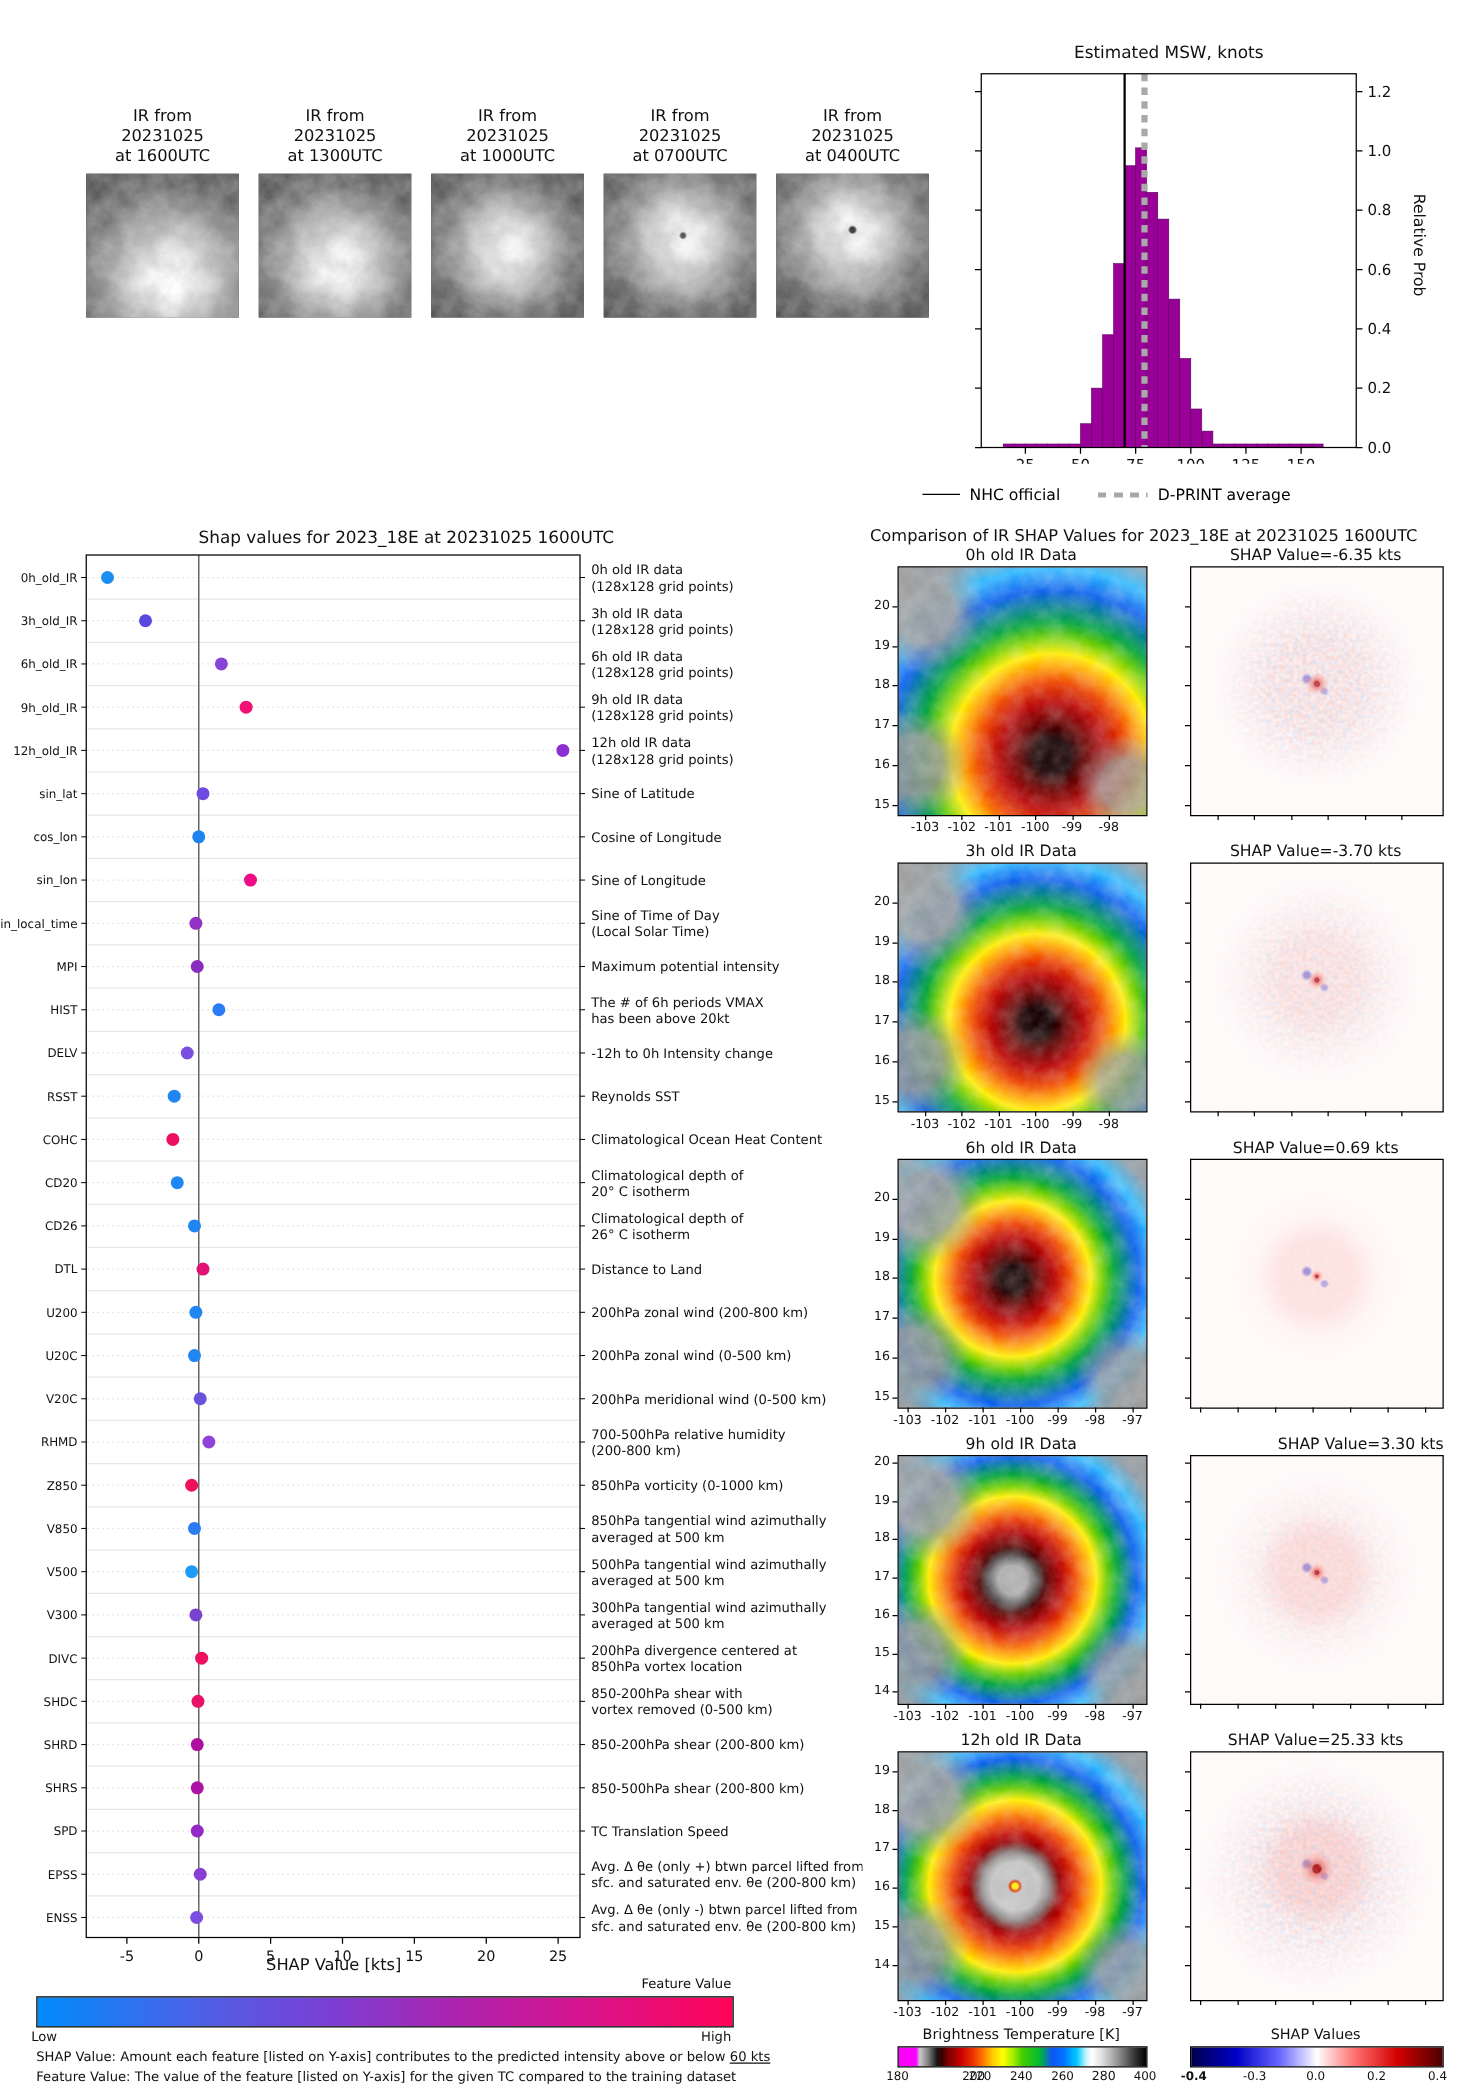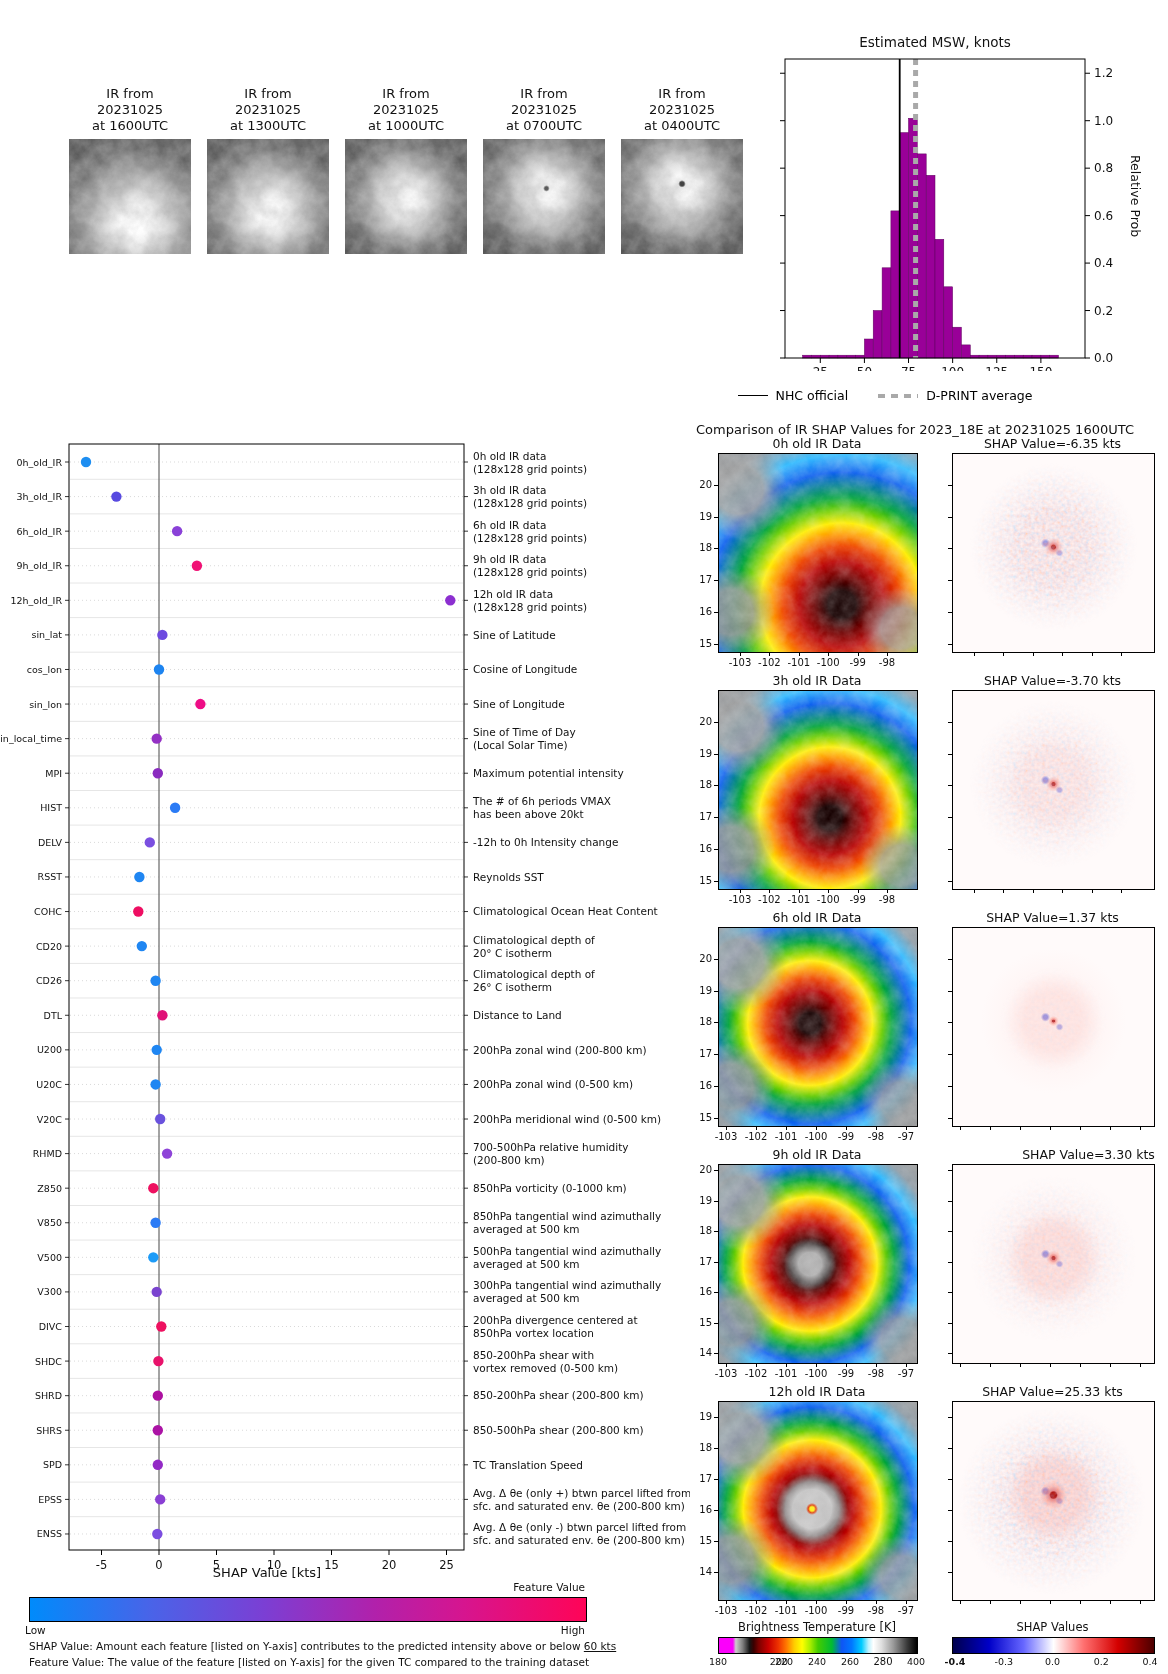--- a/index.html
+++ b/index.html
@@ -199,20 +199,21 @@
     <div class="leg-item">
       <span class="leg-solid"></span>
       <span>NHC official</span>
     </div>
     <div class="leg-item">
       <span class="leg-dash"></span>
       <span>D-PRINT average</span>
     </div>
   </div>
 
+  <div class="abs panel-title ctr" style="left:70px;top:422px;width:510px;">Shap values for 2023_18E at 20231025 1600UTC</div>
   <svg id="shap-svg" class="abs" style="left:0;top:400px;" width="690" height="1190">
       <line x1="70" x2="463" y1="79.28999999999999" y2="79.28999999999999" stroke="#e6e6e6" stroke-width="1"></line>
       <line x1="70" x2="463" y1="62" y2="62" stroke="#d9d9d9" stroke-width="1" stroke-dasharray="1 3"></line>
       <line x1="70" x2="463" y1="113.87" y2="113.87" stroke="#e6e6e6" stroke-width="1"></line>
       <line x1="70" x2="463" y1="96.58" y2="96.58" stroke="#d9d9d9" stroke-width="1" stroke-dasharray="1 3"></line>
       <line x1="70" x2="463" y1="148.45" y2="148.45" stroke="#e6e6e6" stroke-width="1"></line>
       <line x1="70" x2="463" y1="131.16" y2="131.16" stroke="#d9d9d9" stroke-width="1" stroke-dasharray="1 3"></line>
       <line x1="70" x2="463" y1="183.03" y2="183.03" stroke="#e6e6e6" stroke-width="1"></line>
       <line x1="70" x2="463" y1="165.74" y2="165.74" stroke="#d9d9d9" stroke-width="1" stroke-dasharray="1 3"></line>
       <line x1="70" x2="463" y1="217.60999999999999" y2="217.60999999999999" stroke="#e6e6e6" stroke-width="1"></line>
@@ -561,21 +562,21 @@
       <div class="abs" style="left:828.2px;top:889px;width:1px;height:4px;background:#000;"></div>
       <div class="abs tick ctr" style="left:808.2px;top:894px;width:40px;">-100</div>
       <div class="abs" style="left:1062.2px;top:889px;width:1px;height:4px;background:#000;"></div>
       <div class="abs" style="left:857.6px;top:889px;width:1px;height:4px;background:#000;"></div>
       <div class="abs tick ctr" style="left:837.6px;top:894px;width:40px;">-99</div>
       <div class="abs" style="left:1091.6px;top:889px;width:1px;height:4px;background:#000;"></div>
       <div class="abs" style="left:887px;top:889px;width:1px;height:4px;background:#000;"></div>
       <div class="abs tick ctr" style="left:867px;top:894px;width:40px;">-98</div>
       <div class="abs" style="left:1121px;top:889px;width:1px;height:4px;background:#000;"></div>
       <div class="abs sub-title ctr" style="left:718px;top:910px;width:198px;">6h old IR Data</div>
-      <div class="abs sub-title ctr" style="left:952px;top:910px;width:201px;">SHAP Value=1.37 kts</div>
+      <div class="abs sub-title ctr" style="left:952px;top:910px;width:201px;">SHAP Value=0.69 kts</div>
       <div class="map" style="left:718px;top:927px;width:198px;height:198px;background:radial-gradient(circle at 10% 18%, rgba(155,155,155,0.9) 0 10%, rgba(155,155,155,0) 20%),radial-gradient(circle at 6% 80%, rgba(145,145,145,0.85) 0 9%, rgba(145,145,145,0) 18%),radial-gradient(circle at 92% 88%, rgba(150,150,150,0.8) 0 8%, rgba(150,150,150,0) 16%),radial-gradient(circle at 46% 48%, #160000 0 7%, #6a0000 14%, #b80000 22%, #ee4400 30%, #ff9900 36%, #ffee00 42%, #66cc00 49%, #00a33c 55%, #0b5fee 68%, #33bbff 77%, #8b98a2 88%, #8f8f8f 100%);">
         <svg class="ovl" xmlns="http://www.w3.org/2000/svg">
           <rect width="100%" height="100%" filter="url(#grain)" opacity="0.42"></rect>
         </svg>
       </div>
       <div class="map" style="left:952px;top:927px;width:201px;height:198px;background:radial-gradient(circle at 50% 47%, rgba(170,10,10,0.8) 0 0.77%, rgba(220,60,60,0.55) 1.1%, rgba(255,120,100,0.3) 2.2%, rgba(255,255,255,0) 3.5200000000000005%),radial-gradient(circle at 46% 45%, rgba(70,70,210,0.5) 0 1.4%, rgba(70,70,210,0) 3%),radial-gradient(circle at 53% 50%, rgba(80,80,215,0.4) 0 1.2%, rgba(80,80,215,0) 2.6%),radial-gradient(circle at 50% 47%, rgba(255,170,160,0.24) 0 20%, rgba(255,200,195,0.08) 34%, rgba(255,255,255,0) 50%),linear-gradient(#fffafa,#fffafa);">
         <div class="ovl mask2" style="opacity:0.14">
           <svg class="ovl" xmlns="http://www.w3.org/2000/svg">
             <rect width="100%" height="100%" filter="url(#speckle)" opacity="1"></rect>
           </svg>

